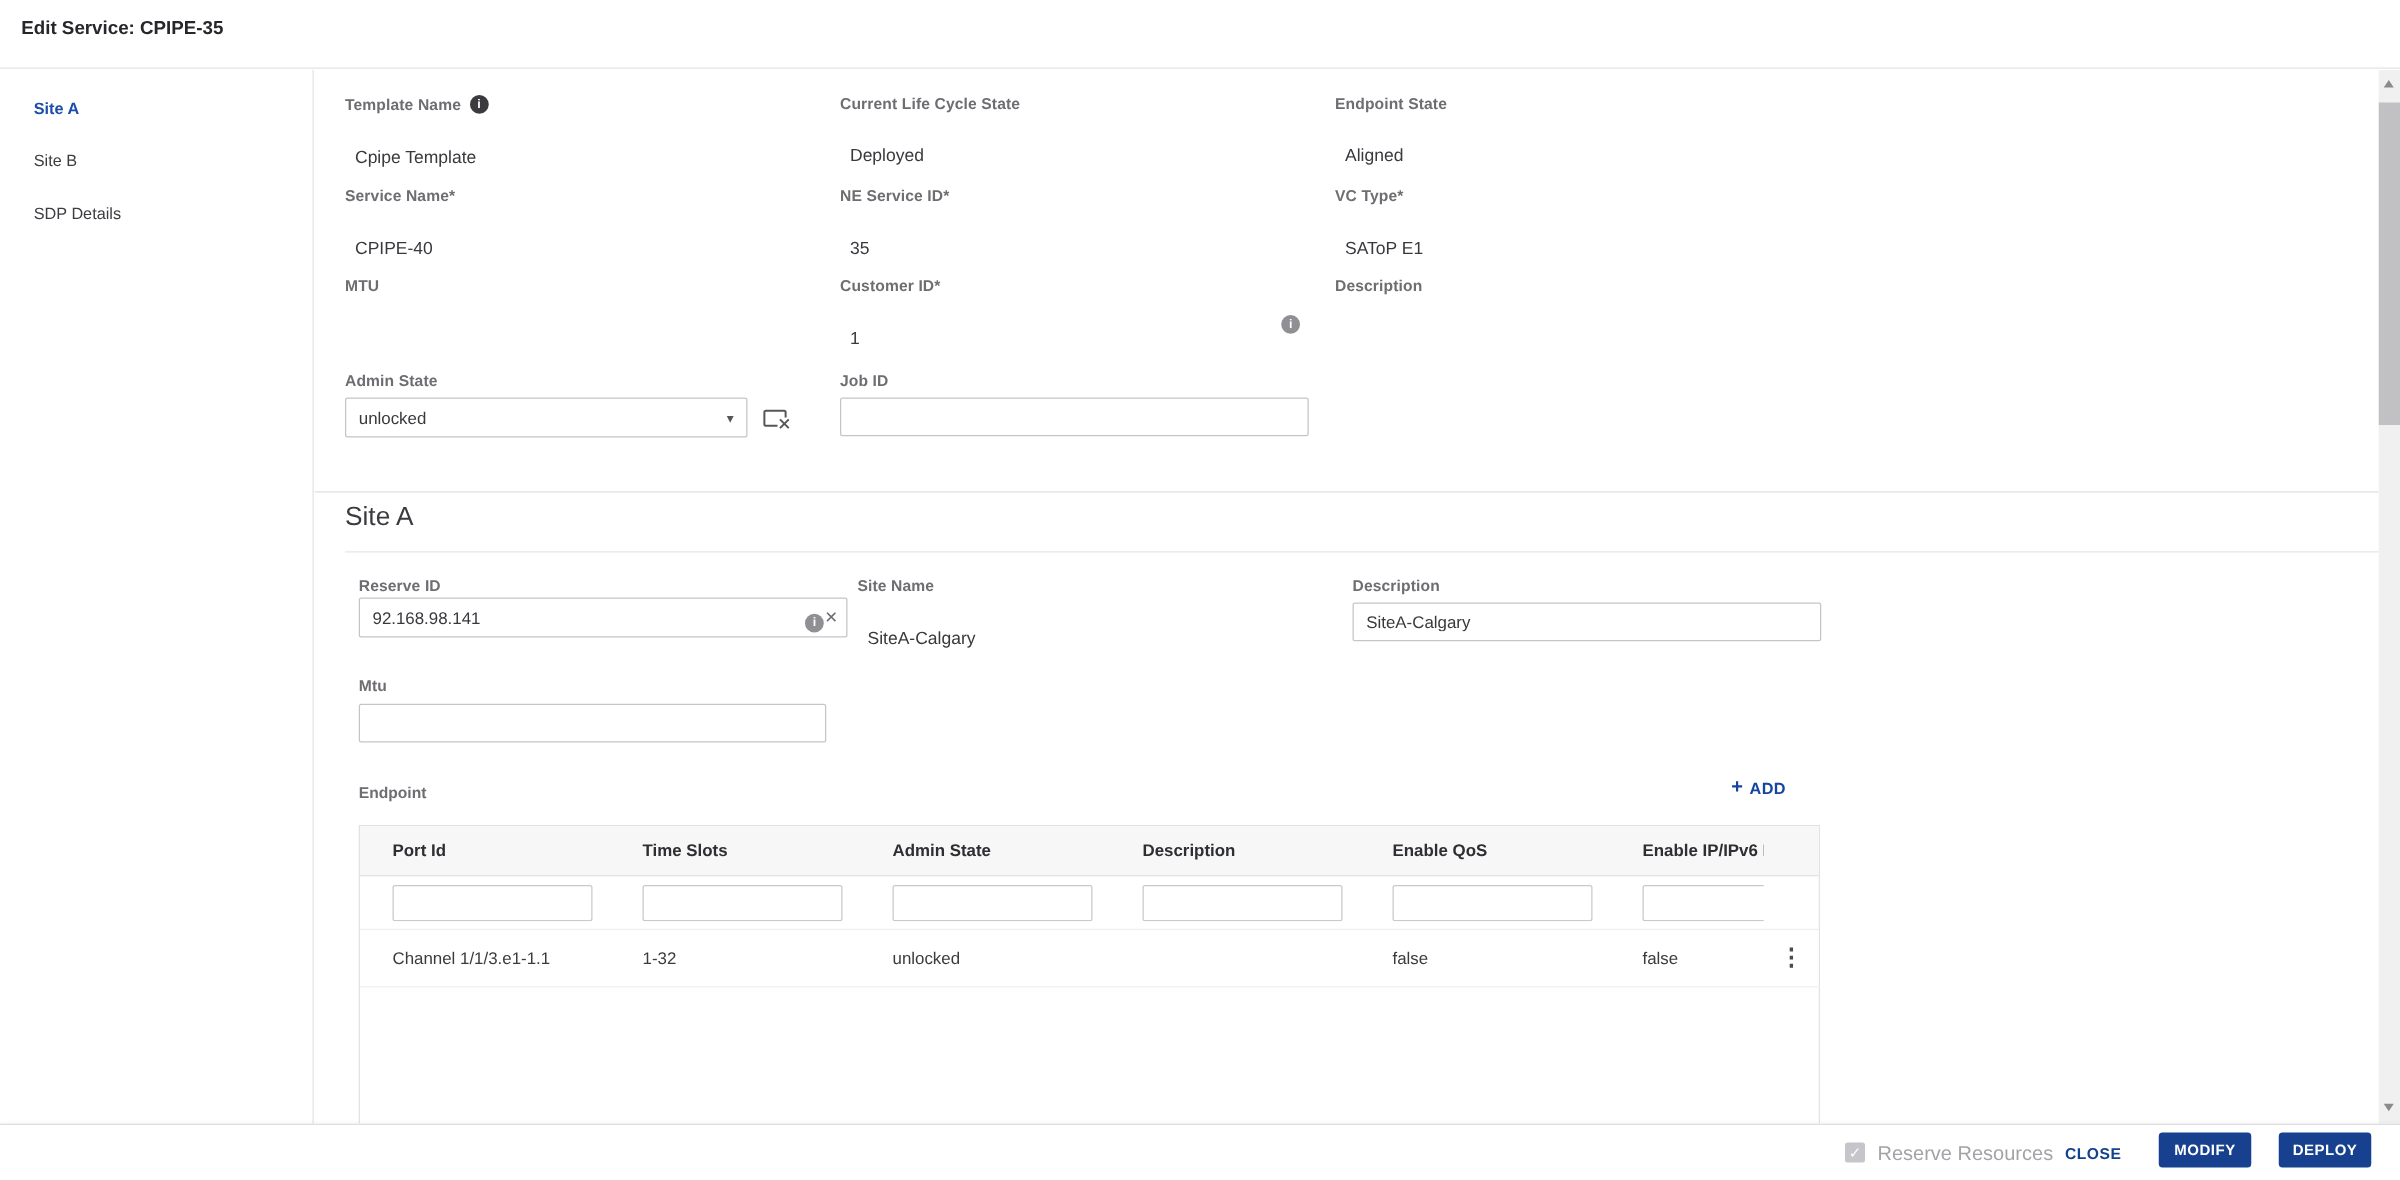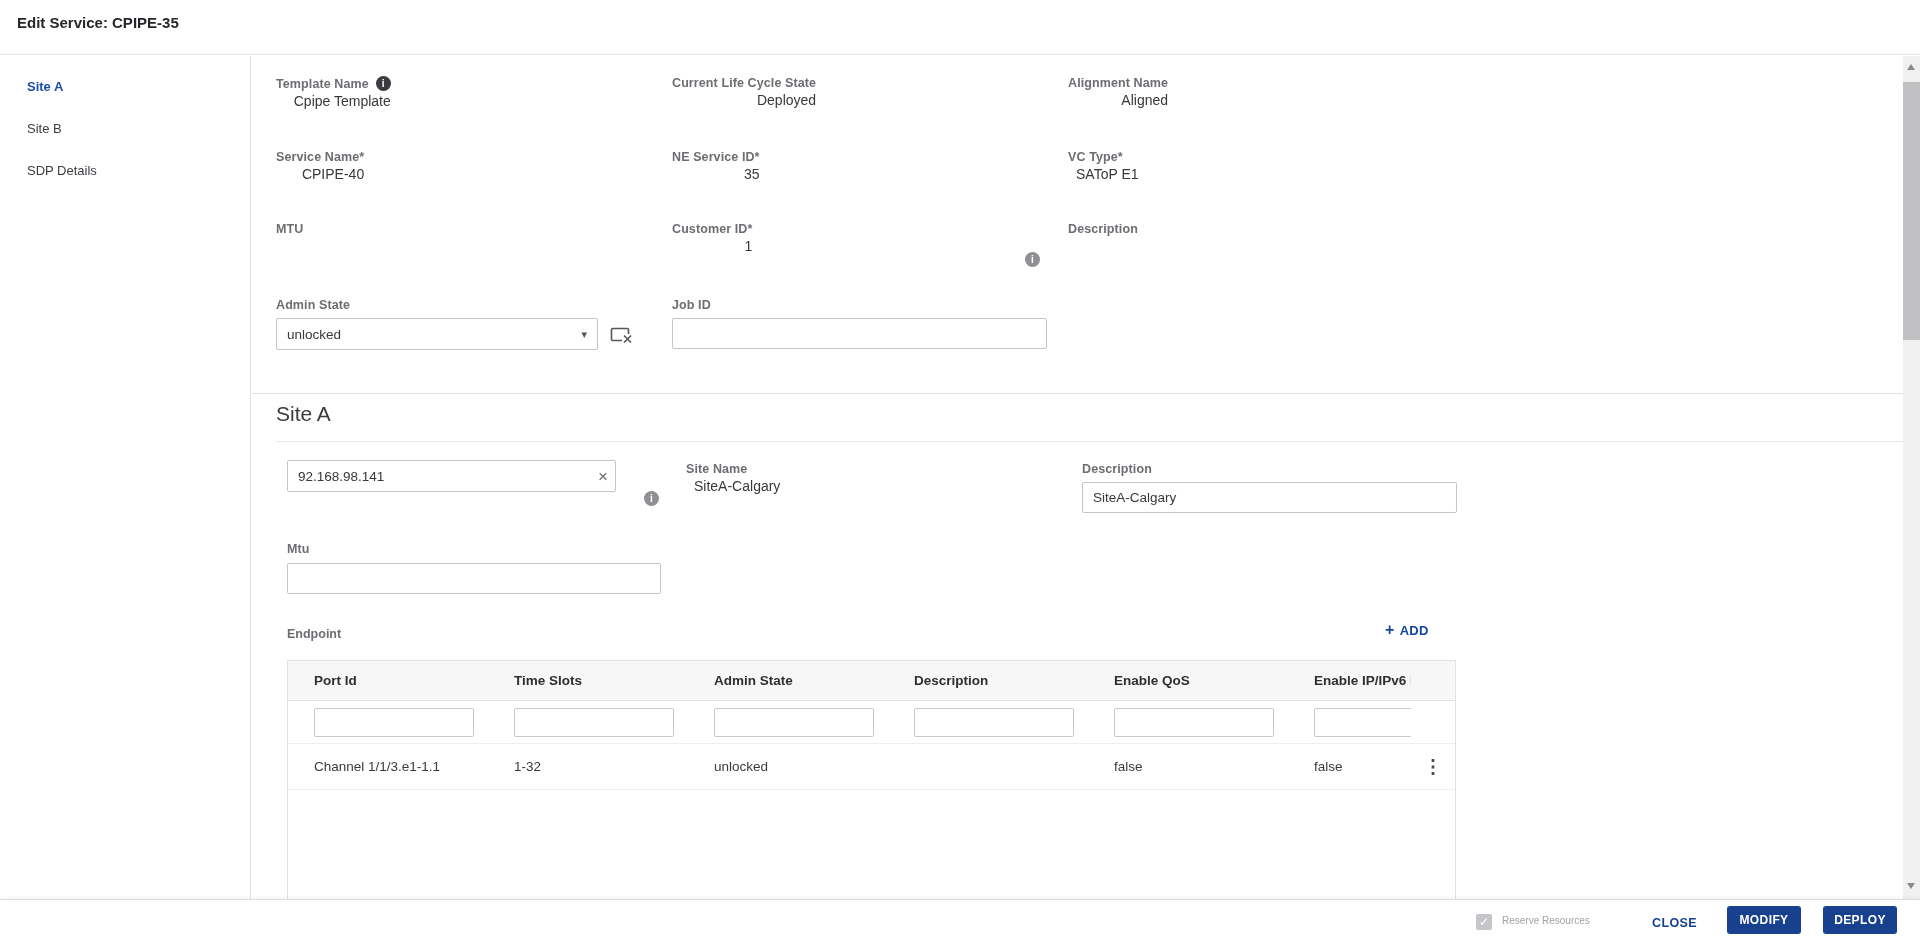--- a/index.html
+++ b/index.html
@@ -13,21 +13,21 @@
 
   
   .sidebar { position:absolute; left:0; top:56px; width:251px; height:843px; border-right:1px solid #e4e4e6; background:#fff; }
   .nav-item { position:absolute; left:27px; font-size:13px; color:#3c3c41; cursor:pointer; }
   .nav-item.active { color:#1b4ea8; font-weight:bold; }
 
   
   .main { position:absolute; left:252px; top:56px; width:1651px; height:843px; background:#fff; overflow:hidden; }
   .field { position:absolute; }
   .flabel { font-size:12.5px; font-weight:bold; color:#6d6d72; letter-spacing:.1px; display:flex; align-items:center; gap:7px; }
-  .fvalue { margin-top:2px; padding-left:8px; font-size:14px; color:#38383d;text-align:right; }
+  .fvalue { margin-top:26px; padding-left:8px; font-size:14px; color:#38383d; }
 
   .tinput { height:31px; border:1px solid #c5c5c8; border-radius:2px; font-size:13.5px; color:#38383d;
             padding:0 10px; font-family:"Liberation Sans", sans-serif; background:#fff; outline:none; }
 
   .info-dot { width:15px; height:15px; border-radius:50%; background:#3a3a3f; color:#fff; font-size:10px;
               font-weight:bold; display:inline-flex; align-items:center; justify-content:center; flex:0 0 auto; }
   .info-dot.gray { background:#8f8f94; }
 
   .select-box { position:absolute; height:32px; border:1px solid #c5c5c8; border-radius:2px; background:#fff;
                 display:flex; align-items:center; padding:0 10px; font-size:13.5px; color:#38383d; cursor:pointer; }
@@ -61,21 +61,21 @@
   .filter-input { width:160px; height:29px; border:1px solid #c9c9cc; border-radius:2px; outline:none;
                   font-family:"Liberation Sans", sans-serif; font-size:13px; padding:0 8px; }
   .filter-input.clip { width:112px; }
   .kebab-icon { font-size:19px; color:#4a4a50; font-weight:bold; cursor:pointer; line-height:1; }
 
   
   .footer { position:absolute; left:0; bottom:0; width:1920px; height:45px; background:#fff;
             border-top:1px solid #dddddf; box-shadow:0 -1px 4px rgba(0,0,0,.06); }
   .checkbox { position:absolute; left:1476px; top:14px; width:16px; height:16px; background:#c6c6ca; border-radius:2px;
               color:#fff; font-size:12px; display:flex; align-items:center; justify-content:center; }
-  .cb-label { position:absolute; left:1502px; top:15px; font-size:10px; color:#a3a3a8; }
+  .cb-label { position:absolute; left:1502px; top:15px; font-size:16px; color:#a3a3a8; }
   .close-btn { position:absolute; left:1652px; top:16px; font-size:12.5px; font-weight:bold; color:#12418f;
                letter-spacing:.4px; cursor:pointer; }
   .btn { position:absolute; top:6px; height:28px; min-width:74px; background:#17418e; color:#fff; border:none;
          border-radius:3px; font-size:12px; font-weight:bold; letter-spacing:.4px; cursor:pointer;
          font-family:"Liberation Sans", sans-serif; padding:0 10px; }
   .btn.modify { left:1727px; }
   .btn.deploy { left:1823px; }
 
   
   .scrollbar { position:absolute; left:1903px; top:56px; width:17px; height:843px; background:#f0f0f1; }
@@ -109,21 +109,21 @@
         <span>Template Name</span>
         <span class="info-dot">i</span>
       </div>
       <div class="fvalue">Cpipe Template</div>
     </div>
     <div class="field" style="left:420px; top:20px;">
       <div class="flabel">Current Life Cycle State</div>
       <div class="fvalue">Deployed</div>
     </div>
     <div class="field" style="left:816px; top:20px;">
-      <div class="flabel">Alignment Name</div>
+      <div class="flabel">Endpoint State</div>
       <div class="fvalue">Aligned</div>
     </div>
 
     <div class="field" style="left:24px; top:94px;">
       <div class="flabel">Service Name*</div>
       <div class="fvalue">CPIPE-40</div>
     </div>
     <div class="field" style="left:420px; top:94px;">
       <div class="flabel">NE Service ID*</div>
       <div class="fvalue">35</div>
@@ -165,21 +165,21 @@
     </div>
     <input class="tinput" style="position: absolute; left: 420px; top: 262px; width: 375px;">
 
     <div class="divider-h" style="left:0; top:337px; width:1651px;"></div>
     <div class="section-heading" style="left:24px; top:346px;">Site A</div>
     <div class="divider-h" style="left:24px; top:385px; width:1627px; background:#e6e6e8;"></div>
 
     <div class="field" style="left:35px; top:406px;">
       <div class="flabel">Reserve ID</div>
     </div>
-    <div class="input-wrap" style="left:35px; top:404px; width:329px;">
+    <div class="input-wrap" style="left:35px; top:422px; width:391px;">
       <input value="92.168.98.141" style="">
       <span class="clear-x">×</span>
     </div>
     <span class="info-dot gray" style="position:absolute; left:392px; top:435px;">i</span>
 
     <div class="field" style="left:434px; top:406px;">
       <div class="flabel">Site Name</div>
       <div class="fvalue">SiteA-Calgary</div>
     </div>
 

